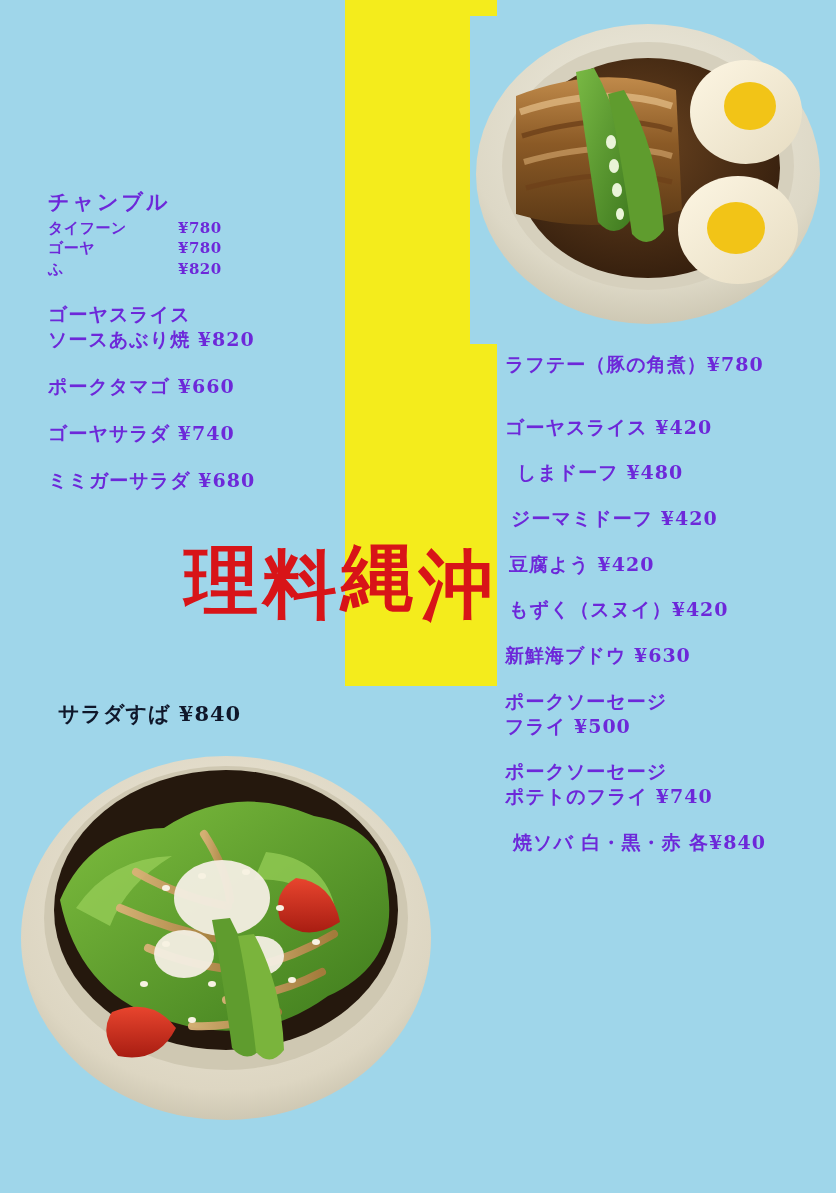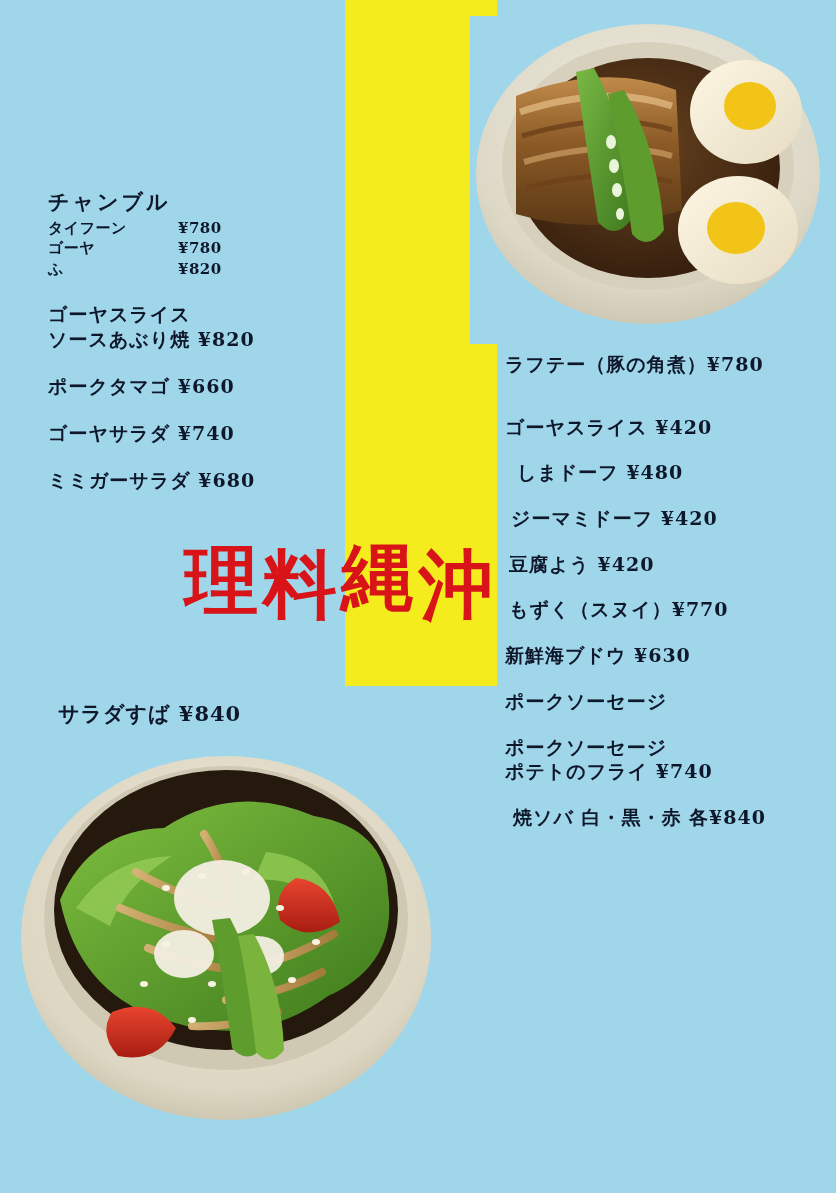--- a/index.html
+++ b/index.html
@@ -83,21 +83,21 @@
   .col-right {
     position: absolute;
     left: 505px;
     top: 352px;
     width: 320px;
     color: #111111;
   }
   .menu-item {
     font-family: "DejaVu Serif", serif;
     font-weight: bold;
-    color: #0f172a;
+    color: #6d28d9;
   }
   .ml { 
     font-size: 19px;
     line-height: 1.32;
     margin-bottom: 22px;
     letter-spacing: 1px;
   }
   .ml .line2 { display: block; }
   .sub-rows {
     font-size: 15px;
@@ -329,29 +329,30 @@
 
     <div class="menu-item mr" style="padding-left:6px">
       <span>ジーマミドーフ ¥420</span>
     </div>
 
     <div class="menu-item mr" style="padding-left:4px">
       <span>豆腐よう ¥420</span>
     </div>
 
     <div class="menu-item mr" style="padding-left:4px">
-      <span>もずく（スヌイ）¥770</span>
+      <span>もずく（スヌイ）¥420</span>
     </div>
 
     <div class="menu-item mr">
       <span>新鮮海ブドウ ¥630</span>
     </div>
 
     <div class="menu-item mr">
       <span>ポークソーセージ</span>
+      <span class="line2">フライ ¥500</span>
     </div>
 
     <div class="menu-item mr">
       <span>ポークソーセージ</span>
       <span class="line2">ポテトのフライ ¥740</span>
     </div>
 
 
     <div class="menu-item mr" style="padding-left:8px">
       <span>焼ソバ 白・黒・赤 各¥840</span>

